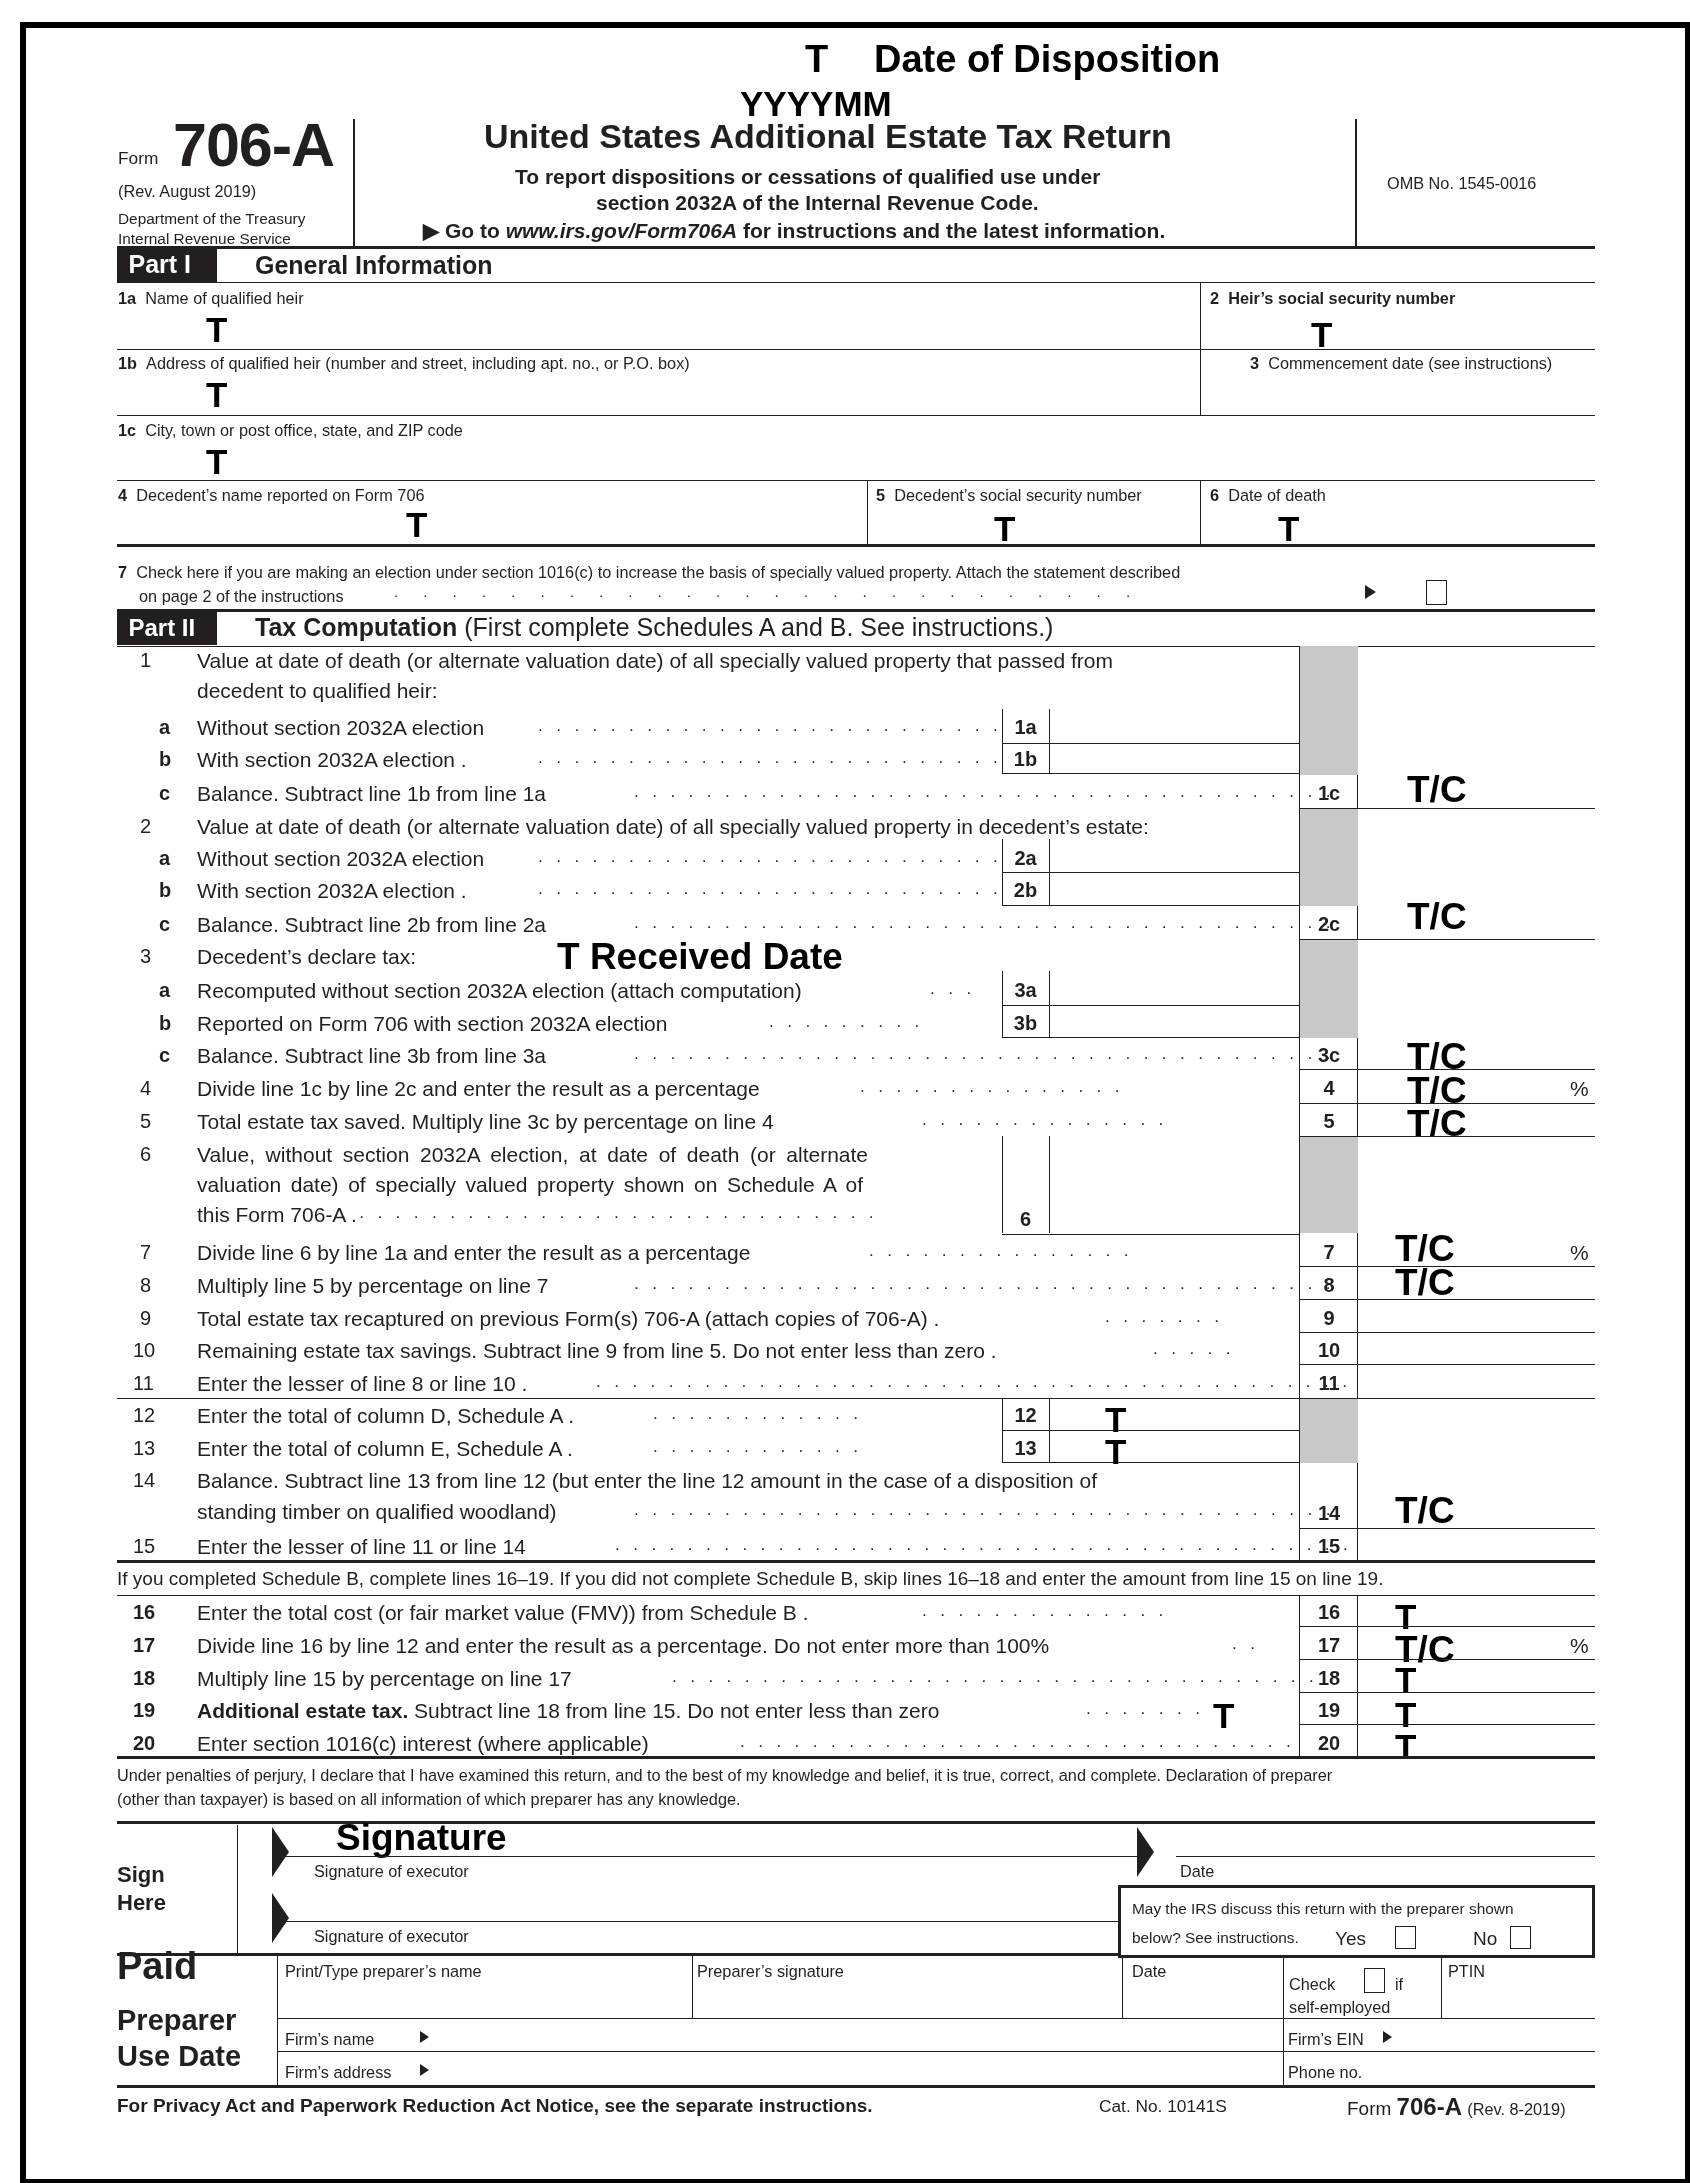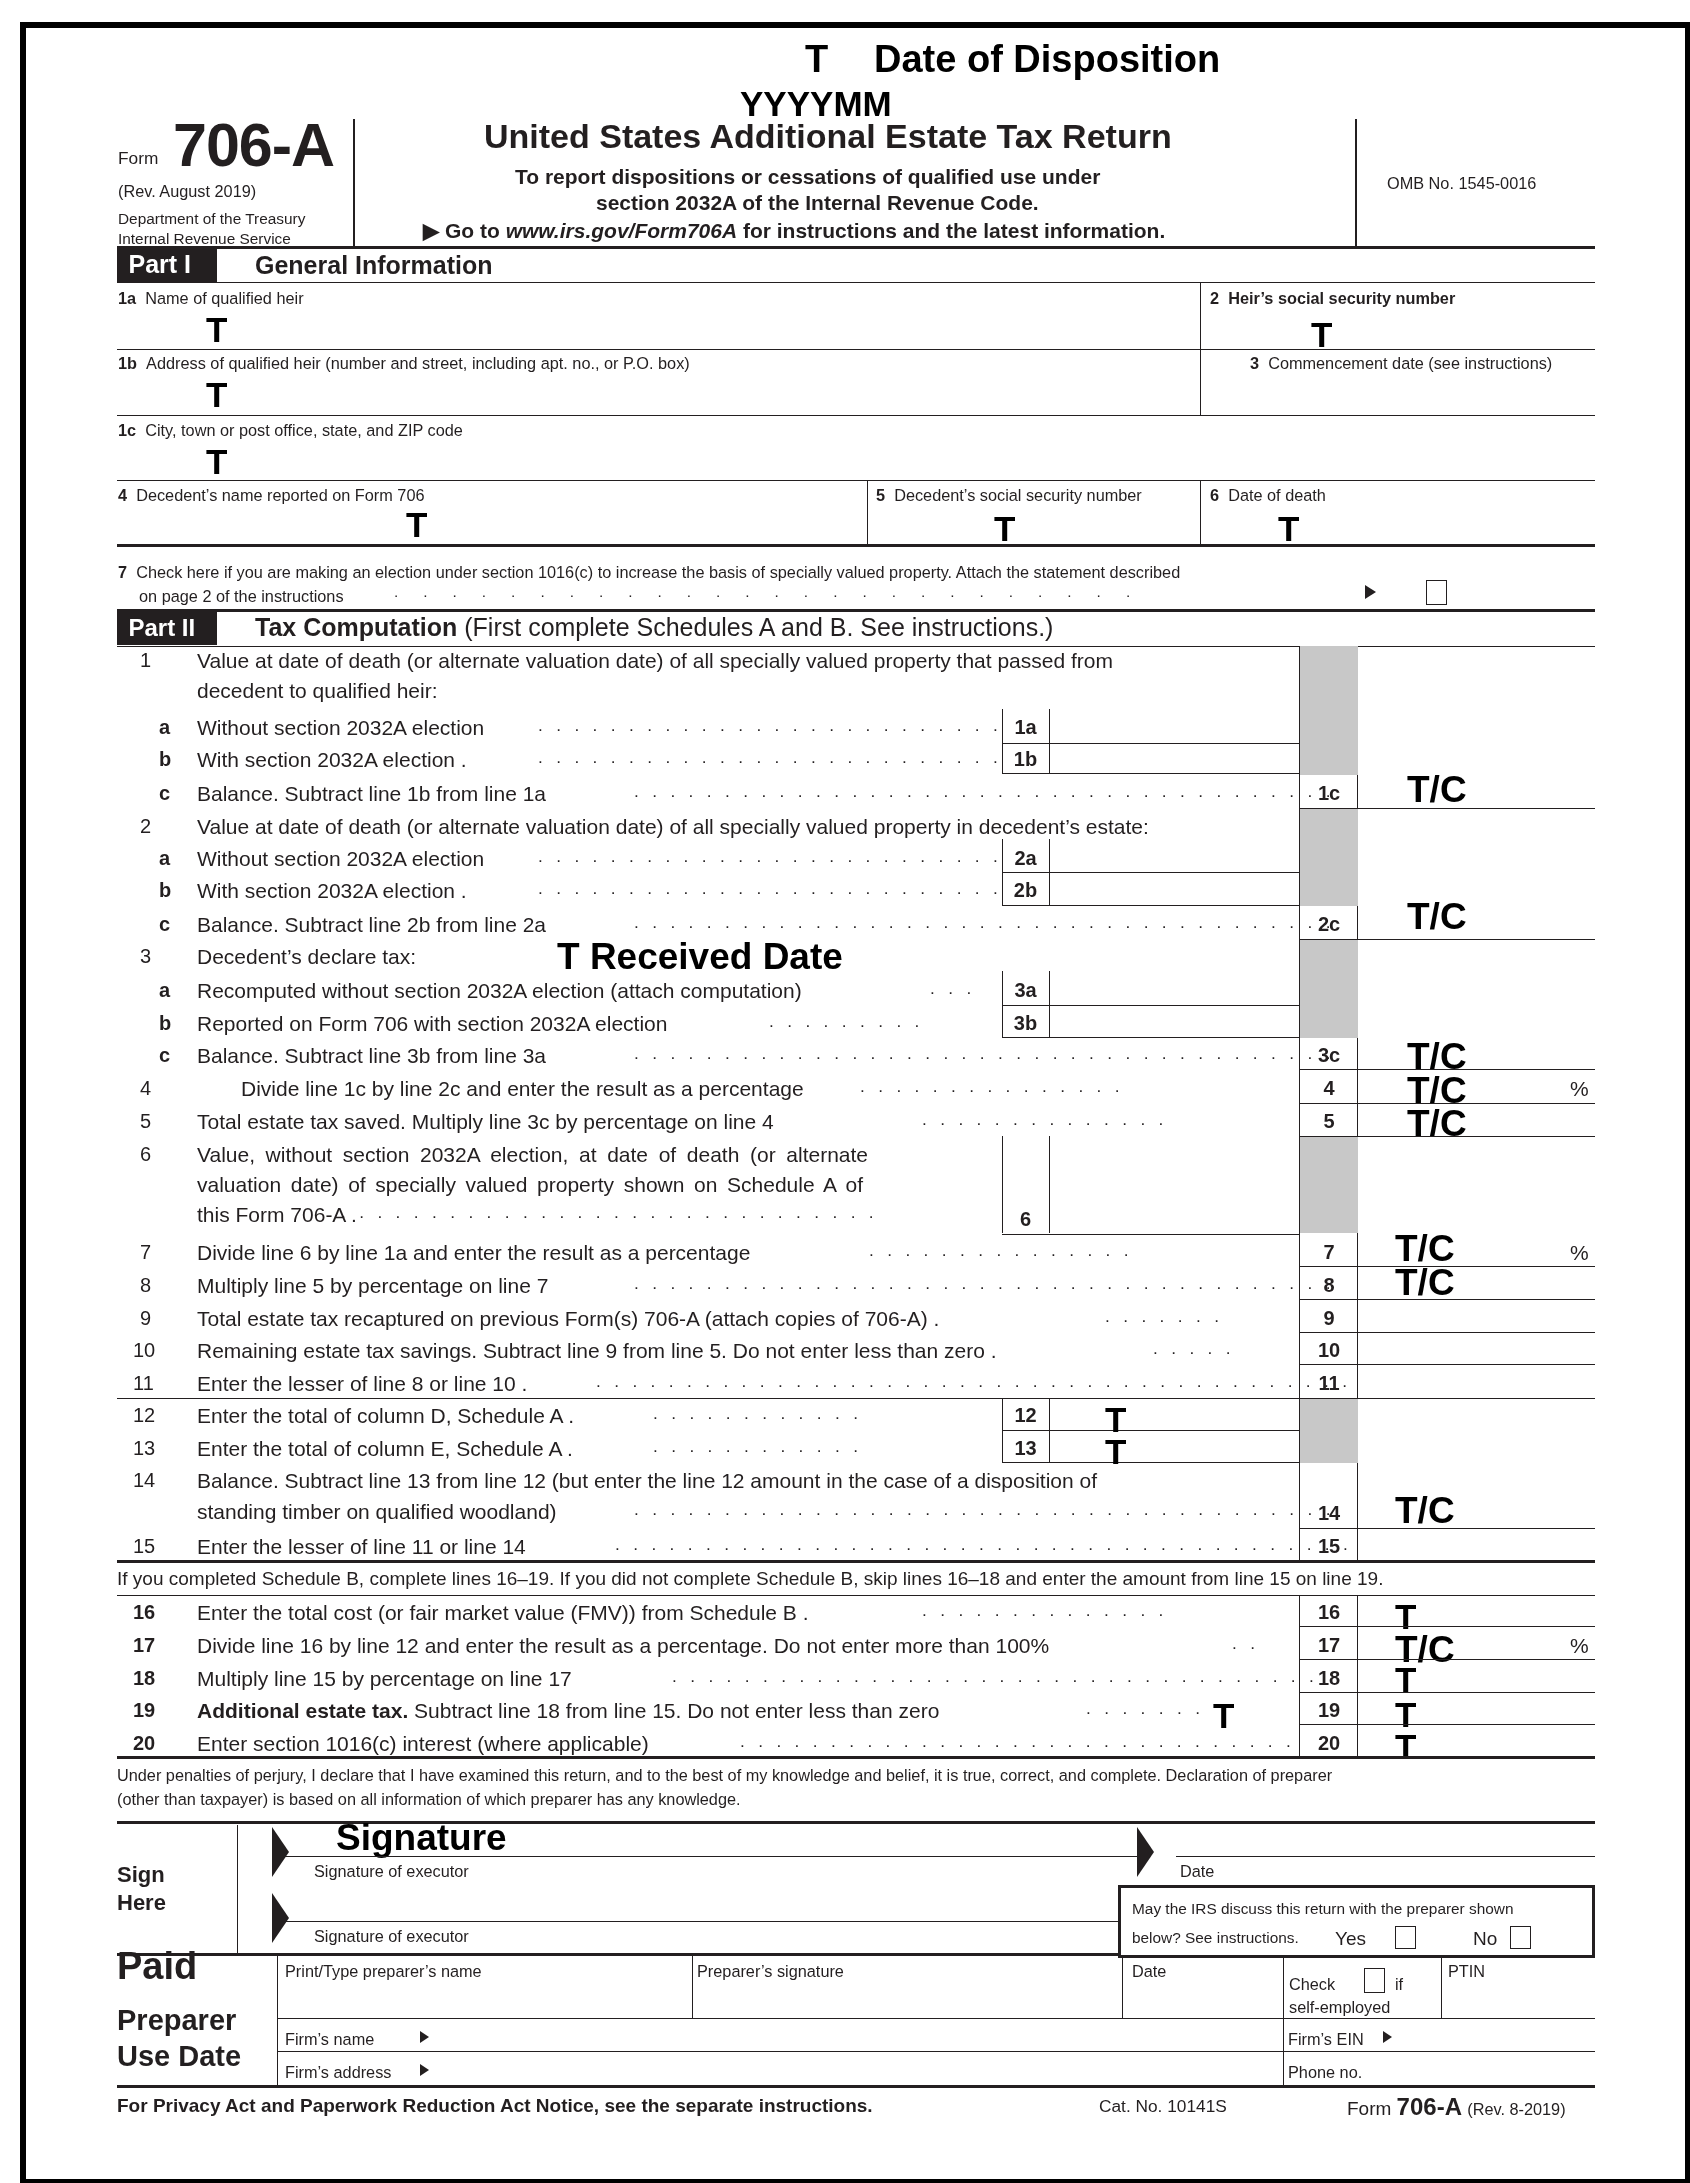--- a/index.html
+++ b/index.html
@@ -180,21 +180,21 @@
 <div class="field" style="left:1051px; top:1007px; width:246px; height:29px;"></div>
 
 <div class="lnum" style="left:159px; top:1045px;">c</div>
 <div class="txt" style="left:197px; top:1045px; font-size:21px;">Balance. Subtract line 3b from line 3a</div>
 <div class="dots" style="left:634px; top:1045px;">.......................................</div>
 <div class="lnum" style="left:1300px; top:1045px; width:58px;">3c</div>
 <div class="hand field" style="left:1407px; top:1038px; font-size:37px;">T/C</div>
 <div class="hl" style="left:1299px; top:1069px; width:296px;"></div>
 
 <div class="lnum" style="left:140px; top:1078px; font-weight:normal;">4</div>
-<div class="txt" style="left:197px; top:1078px; font-size:21px;margin-left:44px;">Divide line 1c by line 2c and enter the result as a percentage</div>
+<div class="txt" style="left:197px; top:1078px; font-size:21px;">Divide line 1c by line 2c and enter the result as a percentage</div>
 <div class="dots" style="left:860px; top:1078px;">...............</div>
 <div class="lnum" style="left:1300px; top:1078px; width:58px;">4</div>
 <div class="hand field" style="left:1407px; top:1072px; font-size:37px;">T/C</div>
 <div class="txt" style="left:1570px; top:1078px; font-size:21px;">%</div>
 <div class="hl" style="left:1299px; top:1103px; width:296px;"></div>
 
 <div class="lnum" style="left:140px; top:1111px; font-weight:normal;">5</div>
 <div class="txt" style="left:197px; top:1111px; font-size:21px;">Total estate tax saved. Multiply line 3c by percentage on line 4</div>
 <div class="dots" style="left:922px; top:1111px;">..............</div>
 <div class="lnum" style="left:1300px; top:1111px; width:58px;">5</div>

